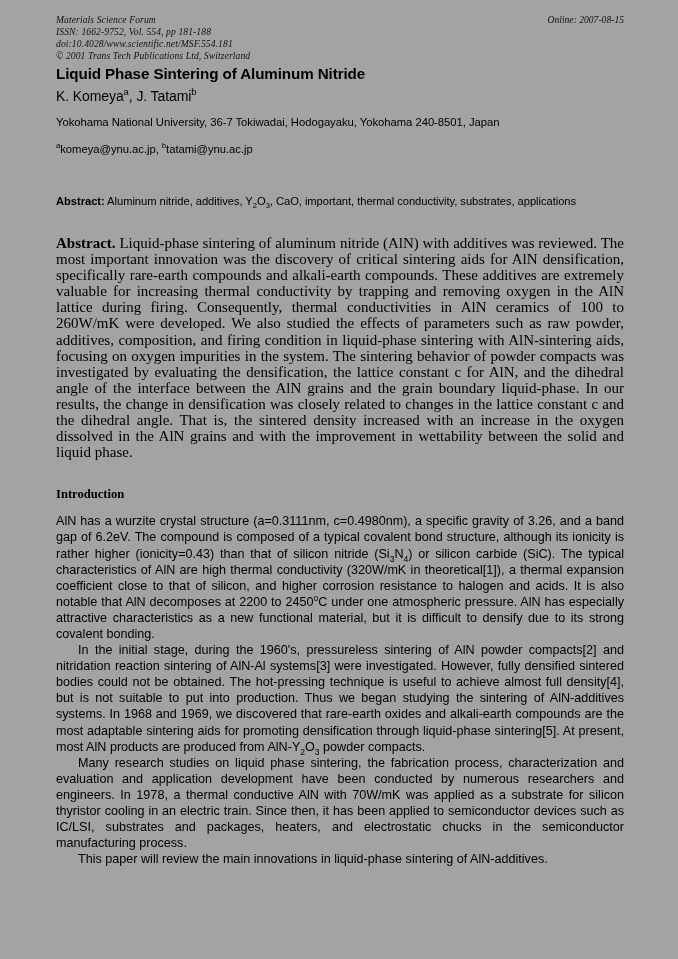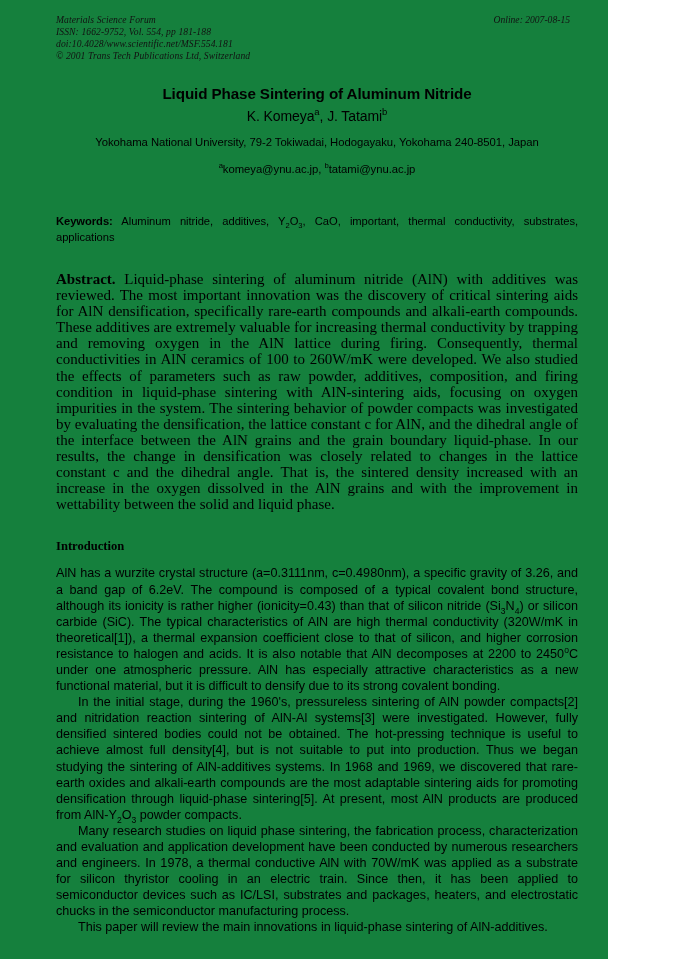--- a/index.html
+++ b/index.html
@@ -11,25 +11,25 @@
   body {
     width: 678px;
     height: 959px;
     overflow: hidden;
     font-family: "Liberation Serif", serif;
     color: #000000;
     -webkit-font-smoothing: antialiased;
   }
   .page {
     position: relative;
-    width: 608px;
+    width: 678px;
     height: 959px;
     box-sizing: border-box;
-    padding: 14px 30px 0 56px;
-    background: #15803d;
+    padding: 14px 54px 0 56px;
+    background: #a3a3a3;
   }
 
   
   .journal-header {
     position: relative;
     font-family: "Liberation Serif", serif;
     font-style: italic;
     font-size: 9.6px;
     line-height: 12.1px;
     color: #121212;
@@ -38,29 +38,27 @@
   .journal-header .left-block {
     width: 430px;
   }
   .journal-header .hline {
     white-space: nowrap;
     letter-spacing: 0.1px;
   }
   .journal-header .online-date {
     position: absolute;
     top: 0;
-    right: 8px;
+    right: 0;
     font-size: 9.6px;
     white-space: nowrap;
   }
 
   
   .title-block {
-    margin-top: 20px;
-    text-align: center;
   }
   .paper-title {
     font-family: "Liberation Sans", sans-serif;
     font-weight: bold;
     font-size: 15.2px;
     line-height: 19px;
     letter-spacing: -0.1px;
     margin: 0;
   }
   .authors {
@@ -157,26 +155,26 @@
       <div class="hline">© 2001 Trans Tech Publications Ltd, Switzerland</div>
     </div>
     <div class="online-date">Online: 2007-08-15</div>
   </div>
 
   <div class="title-block">
     <h1 class="paper-title">Liquid Phase Sintering of Aluminum Nitride</h1>
 
     <p class="authors"><span>K. Komeya</span><sup class="note">a</sup><span>, </span><span>J. Tatami</span><sup class="note">b</sup></p>
 
-    <p class="affiliation">Yokohama National University, 79-2 Tokiwadai, Hodogayaku, Yokohama 240-8501, Japan</p>
+    <p class="affiliation">Yokohama National University, 36-7 Tokiwadai, Hodogayaku, Yokohama 240-8501, Japan</p>
 
     <p class="emails"><sup class="note">a</sup><span>komeya@ynu.ac.jp,</span> <sup class="note">b</sup><span>tatami@ynu.ac.jp</span></p>
   </div>
 
-  <p class="keywords"><span class="kw-label">Keywords:</span><span> Aluminum nitride, additives, Y</span><sub class="sub">2</sub><span>O</span><sub class="sub">3</sub><span>, CaO, important, thermal conductivity, substrates, applications</span></p>
+  <p class="keywords"><span class="kw-label">Abstract:</span><span> Aluminum nitride, additives, Y</span><sub class="sub">2</sub><span>O</span><sub class="sub">3</sub><span>, CaO, important, thermal conductivity, substrates, applications</span></p>
 
   <p class="abstract"><span class="abs-label">Abstract.</span><span> Liquid-phase sintering of aluminum nitride (AlN) with additives was reviewed. The most important innovation was the discovery of critical sintering aids for AlN densification, specifically rare-earth compounds and alkali-earth compounds. These additives are extremely valuable for increasing thermal conductivity by trapping and removing oxygen in the AlN lattice during firing. Consequently, thermal conductivities in AlN ceramics of 100 to 260W/mK were developed. We also studied the effects of parameters such as raw powder, additives, composition, and firing condition in liquid-phase sintering with AlN-sintering aids, focusing on oxygen impurities in the system. The sintering behavior of powder compacts was investigated by evaluating the densification, the lattice constant c for AlN, and the dihedral angle of the interface between the AlN grains and the grain boundary liquid-phase. In our results, the change in densification was closely related to changes in the lattice constant c and the dihedral angle. That is, the sintered density increased with an increase in the oxygen dissolved in the AlN grains and with the improvement in wettability between the solid and liquid phase.</span></p>
 
   <div class="section-heading">Introduction</div>
 
   <p class="body-par first"><span>AlN has a wurzite crystal structure (a=0.3111nm, c=0.4980nm), a specific gravity of 3.26, and a band gap of 6.2eV. The compound is composed of a typical covalent bond structure, although its ionicity is rather higher (ionicity=0.43) than that of silicon nitride (Si</span><sub class="sub">3</sub><span>N</span><sub class="sub">4</sub><span>) or silicon carbide (SiC). The typical characteristics of AlN are high thermal conductivity (320W/mK in theoretical[1]), a thermal expansion coefficient close to that of silicon, and higher corrosion resistance to halogen and acids. It is also notable that AlN decomposes at 2200 to 2450</span><sup class="note">o</sup><span>C under one atmospheric pressure. AlN has especially attractive characteristics as a new functional material, but it is difficult to densify due to its strong covalent bonding.</span></p>
 
   <p class="body-par indent"><span>In the initial stage, during the 1960's, pressureless sintering of AlN powder compacts[2] and nitridation reaction sintering of AlN-Al systems[3] were investigated. However, fully densified sintered bodies could not be obtained. The hot-pressing technique is useful to achieve almost full density[4], but is not suitable to put into production. Thus we began studying the sintering of AlN-additives systems. In 1968 and 1969, we discovered that rare-earth oxides and alkali-earth compounds are the most adaptable sintering aids for promoting densification through liquid-phase sintering[5]. At present, most AlN products are produced from AlN-Y</span><sub class="sub">2</sub><span>O</span><sub class="sub">3</sub><span> powder compacts.</span></p>
 
   <p class="body-par indent">Many research studies on liquid phase sintering, the fabrication process, characterization and evaluation and application development have been conducted by numerous researchers and engineers. In 1978, a thermal conductive AlN with 70W/mK was applied as a substrate for silicon thyristor cooling in an electric train. Since then, it has been applied to semiconductor devices such as IC/LSI, substrates and packages, heaters, and electrostatic chucks in the semiconductor manufacturing process.</p>

